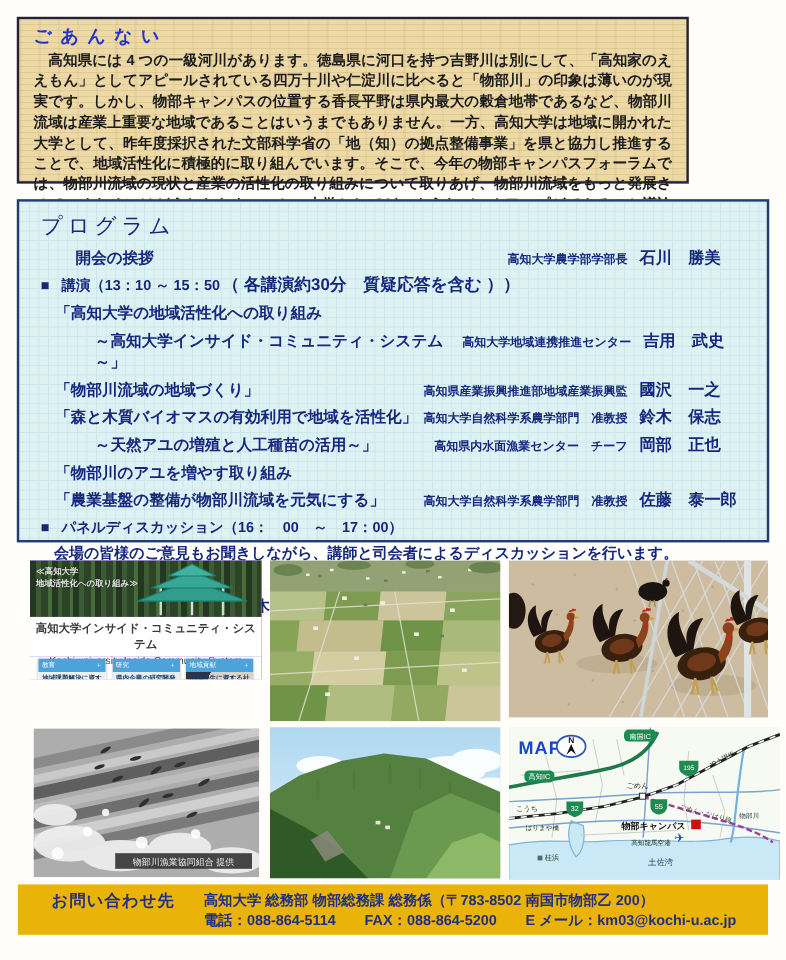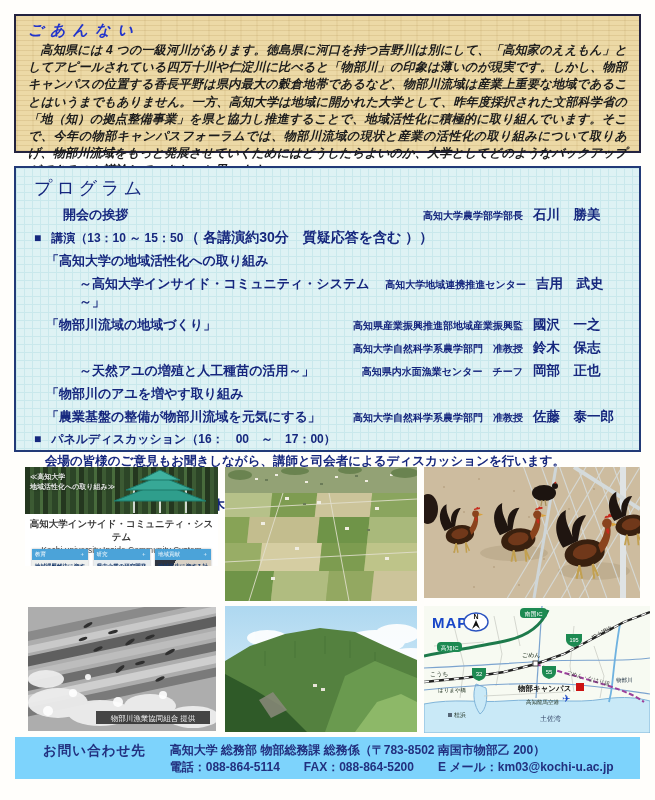--- a/index.html
+++ b/index.html
@@ -1,25 +1,25 @@
 <!DOCTYPE html>
 <html><head>
 <meta charset="utf-8">
 <style>
   html,body{margin:0;padding:0;background:#fff;}
   .page{position:relative;width:655px;height:800px;background:#fffefb;overflow:hidden;
         font-family:"Liberation Sans","DejaVu Sans",sans-serif;}
 
   
-  .guide{position:absolute;left:14px;top:14px;width:627px;height:139px;box-sizing:border-box;
+  .guide{position:absolute;left:14px;top:14px;width:560px;height:139px;box-sizing:border-box;
          border:2px solid #23233f;
          background-color:#ecd9a6;
          background-image:repeating-linear-gradient(0deg,rgba(150,110,40,.14) 0 1px,transparent 1px 5px),
                           repeating-linear-gradient(90deg,rgba(150,110,40,.07) 0 2px,transparent 2px 16px);
-         padding:5px 12px 0 12px;font-style:italic;}
+         padding:5px 12px 0 12px;}
   .guide-title{color:#2133cc;font-weight:bold;font-size:15px;letter-spacing:7px;}
   .guide-body{margin-top:2px;font-size:12.2px;line-height:1.41;color:#1c1c1c;font-weight:bold;
               text-align:justify;}
 
   
   .prog{position:absolute;left:14px;top:166px;width:627px;height:286px;box-sizing:border-box;
         border:2px solid #223a77;
         background-color:#def2f4;
         background-image:linear-gradient(#c9e8ec 1px,transparent 1px),
                          linear-gradient(90deg,#c9e8ec 1px,transparent 1px);
@@ -62,21 +62,21 @@
   .ws-card{width:56px;box-shadow:0 0 2px rgba(0,0,0,.3);}
   .ws-card-h{height:11px;background:#4ba3d9;color:#fff;font-size:5.5px;display:flex;
      align-items:center;justify-content:space-between;padding:0 3px;}
   .ws-card-b{height:40px;font-size:5.5px;color:#1a3a6b;padding:3px 2px 0;text-align:center;
      line-height:1.35;font-weight:bold;box-sizing:border-box;}
   .c0{background:linear-gradient(180deg,#eef0ee 0 62%,#cdb793 62%);}
   .c1{background:linear-gradient(180deg,#e8edf0 0 55%,#aebccb 55%);}
   .c2{background:linear-gradient(115deg,#2e3440 0 28%,#d9d2c6 28%);}
 
   
-  .contact{position:absolute;left:15px;top:737px;width:625px;height:42px;background:#7dd3fc;
+  .contact{position:absolute;left:15px;top:737px;width:625px;height:42px;background:#eab308;
      display:flex;align-items:flex-start;box-sizing:border-box;padding:5px 0 0 28px;color:#22307f;}
   .contact-label{font-size:13.5px;font-weight:bold;letter-spacing:1px;margin-right:24px;white-space:nowrap;}
   .contact-lines{font-size:12px;font-weight:bold;line-height:1.4;}
 </style>
 </head>
 <body>
 
 <div class="page">
 
   <div class="guide">
@@ -108,20 +108,21 @@
       <span class="p-name">吉用　武史</span>
     </div>
 
     <div class="p-row">
       <span class="p-indent1">「物部川流域の地域づくり」</span>
       <span class="p-affil">高知県産業振興推進部地域産業振興監</span>
       <span class="p-name">國沢　一之</span>
     </div>
 
     <div class="p-row">
+      <span class="p-indent1">「森と木質バイオマスの有効利用で地域を活性化」</span>
       <span class="p-affil">高知大学自然科学系農学部門　准教授</span>
       <span class="p-name">鈴木　保志</span>
     </div>
 
     <div class="p-row">
       <span class="p-indent3">～天然アユの増殖と人工種苗の活用～」</span>
       <span class="p-affil">高知県内水面漁業センター　チーフ</span>
       <span class="p-name">岡部　正也</span>
     </div>
     <div class="p-row">

